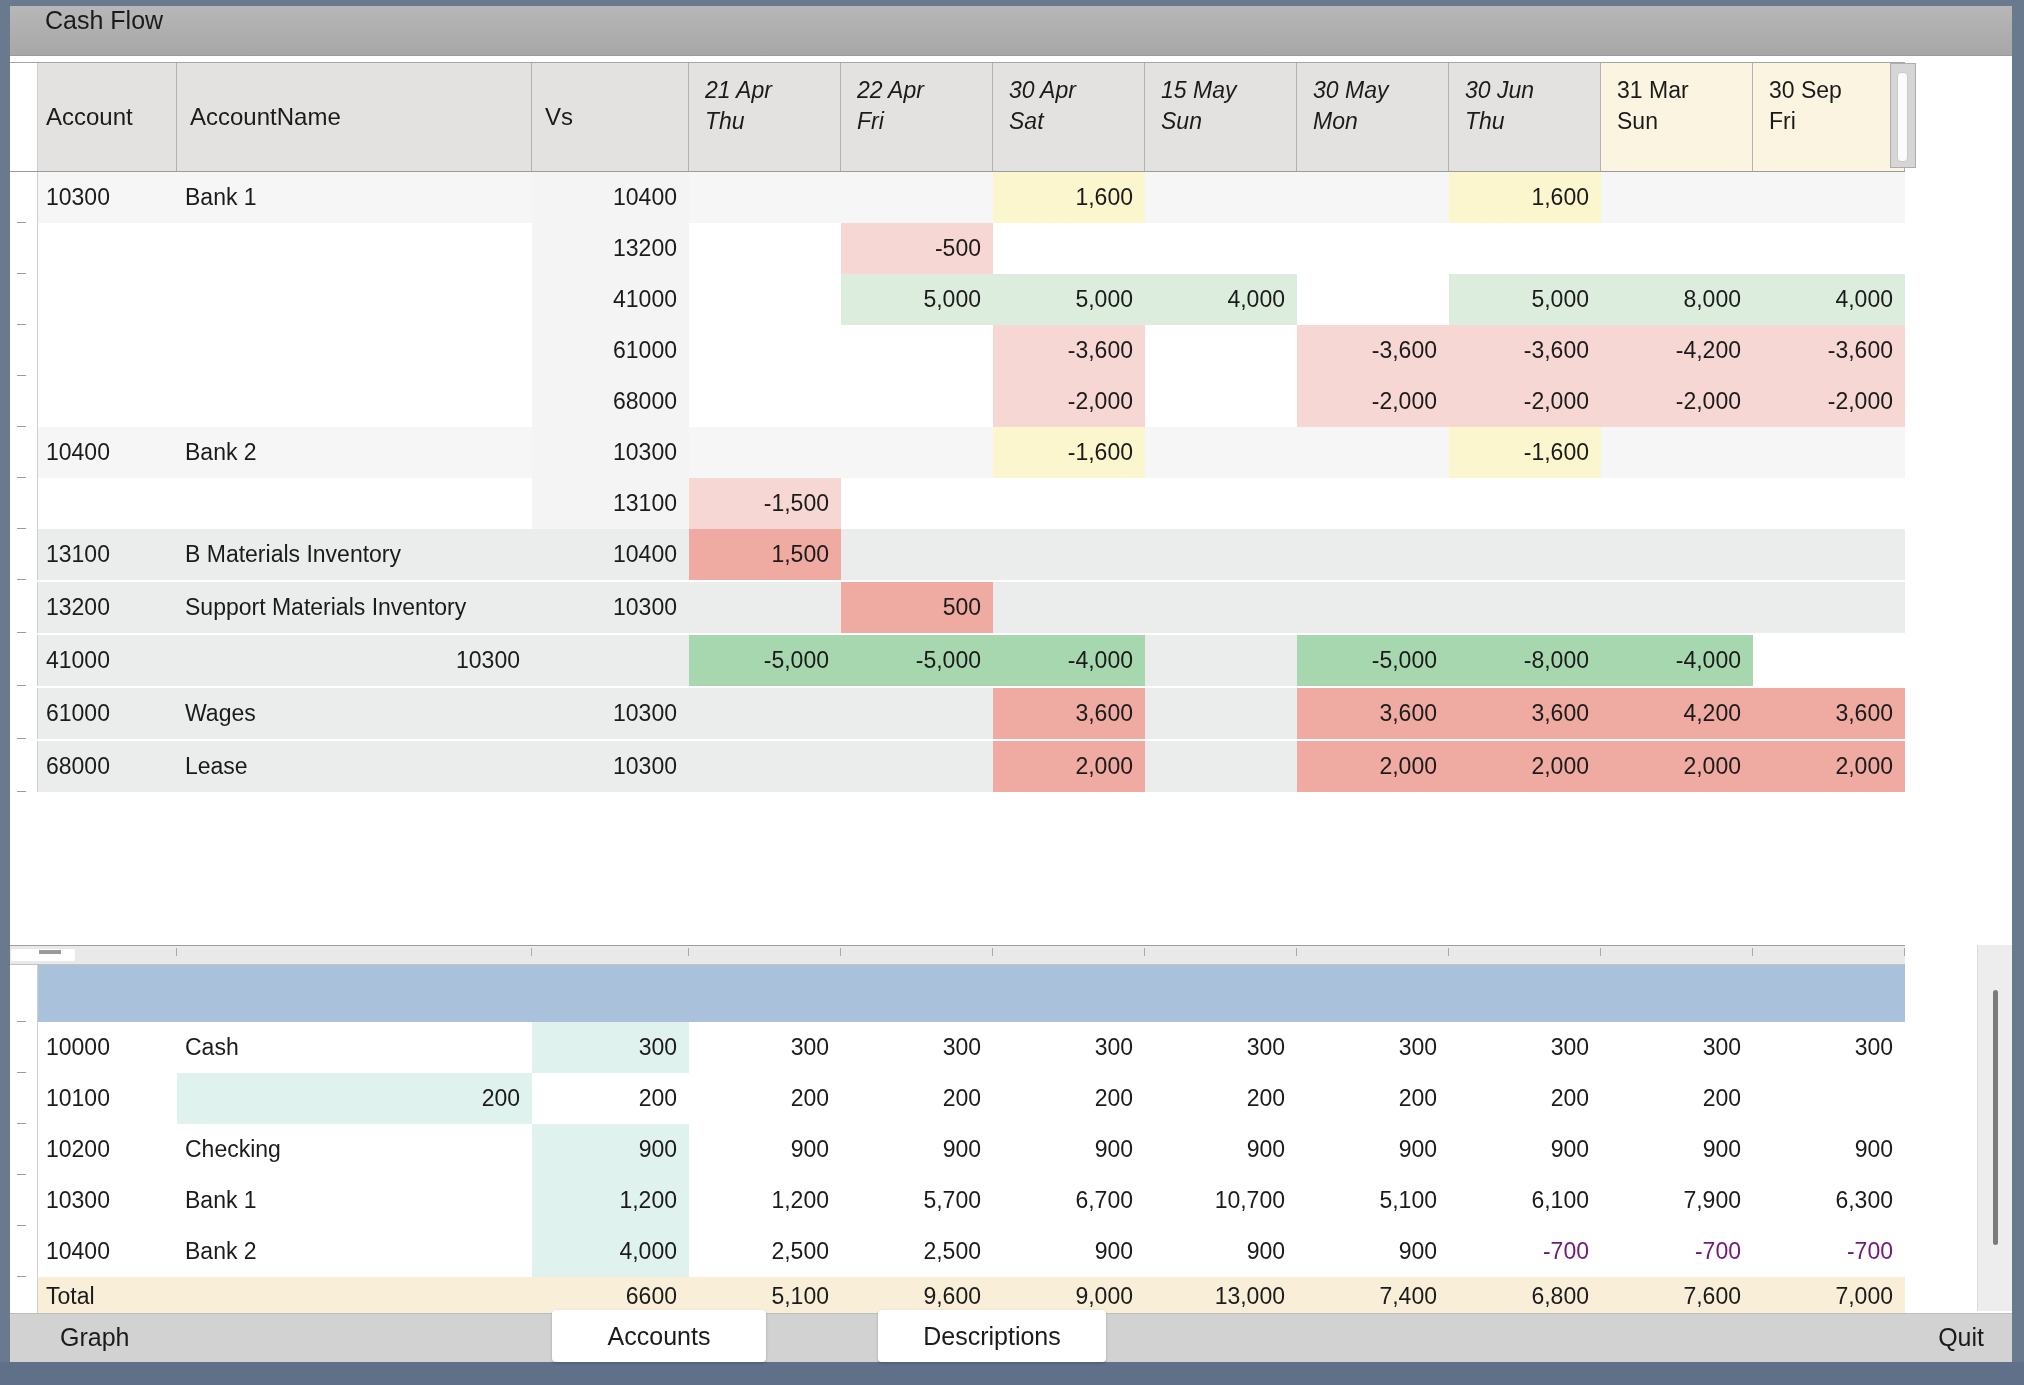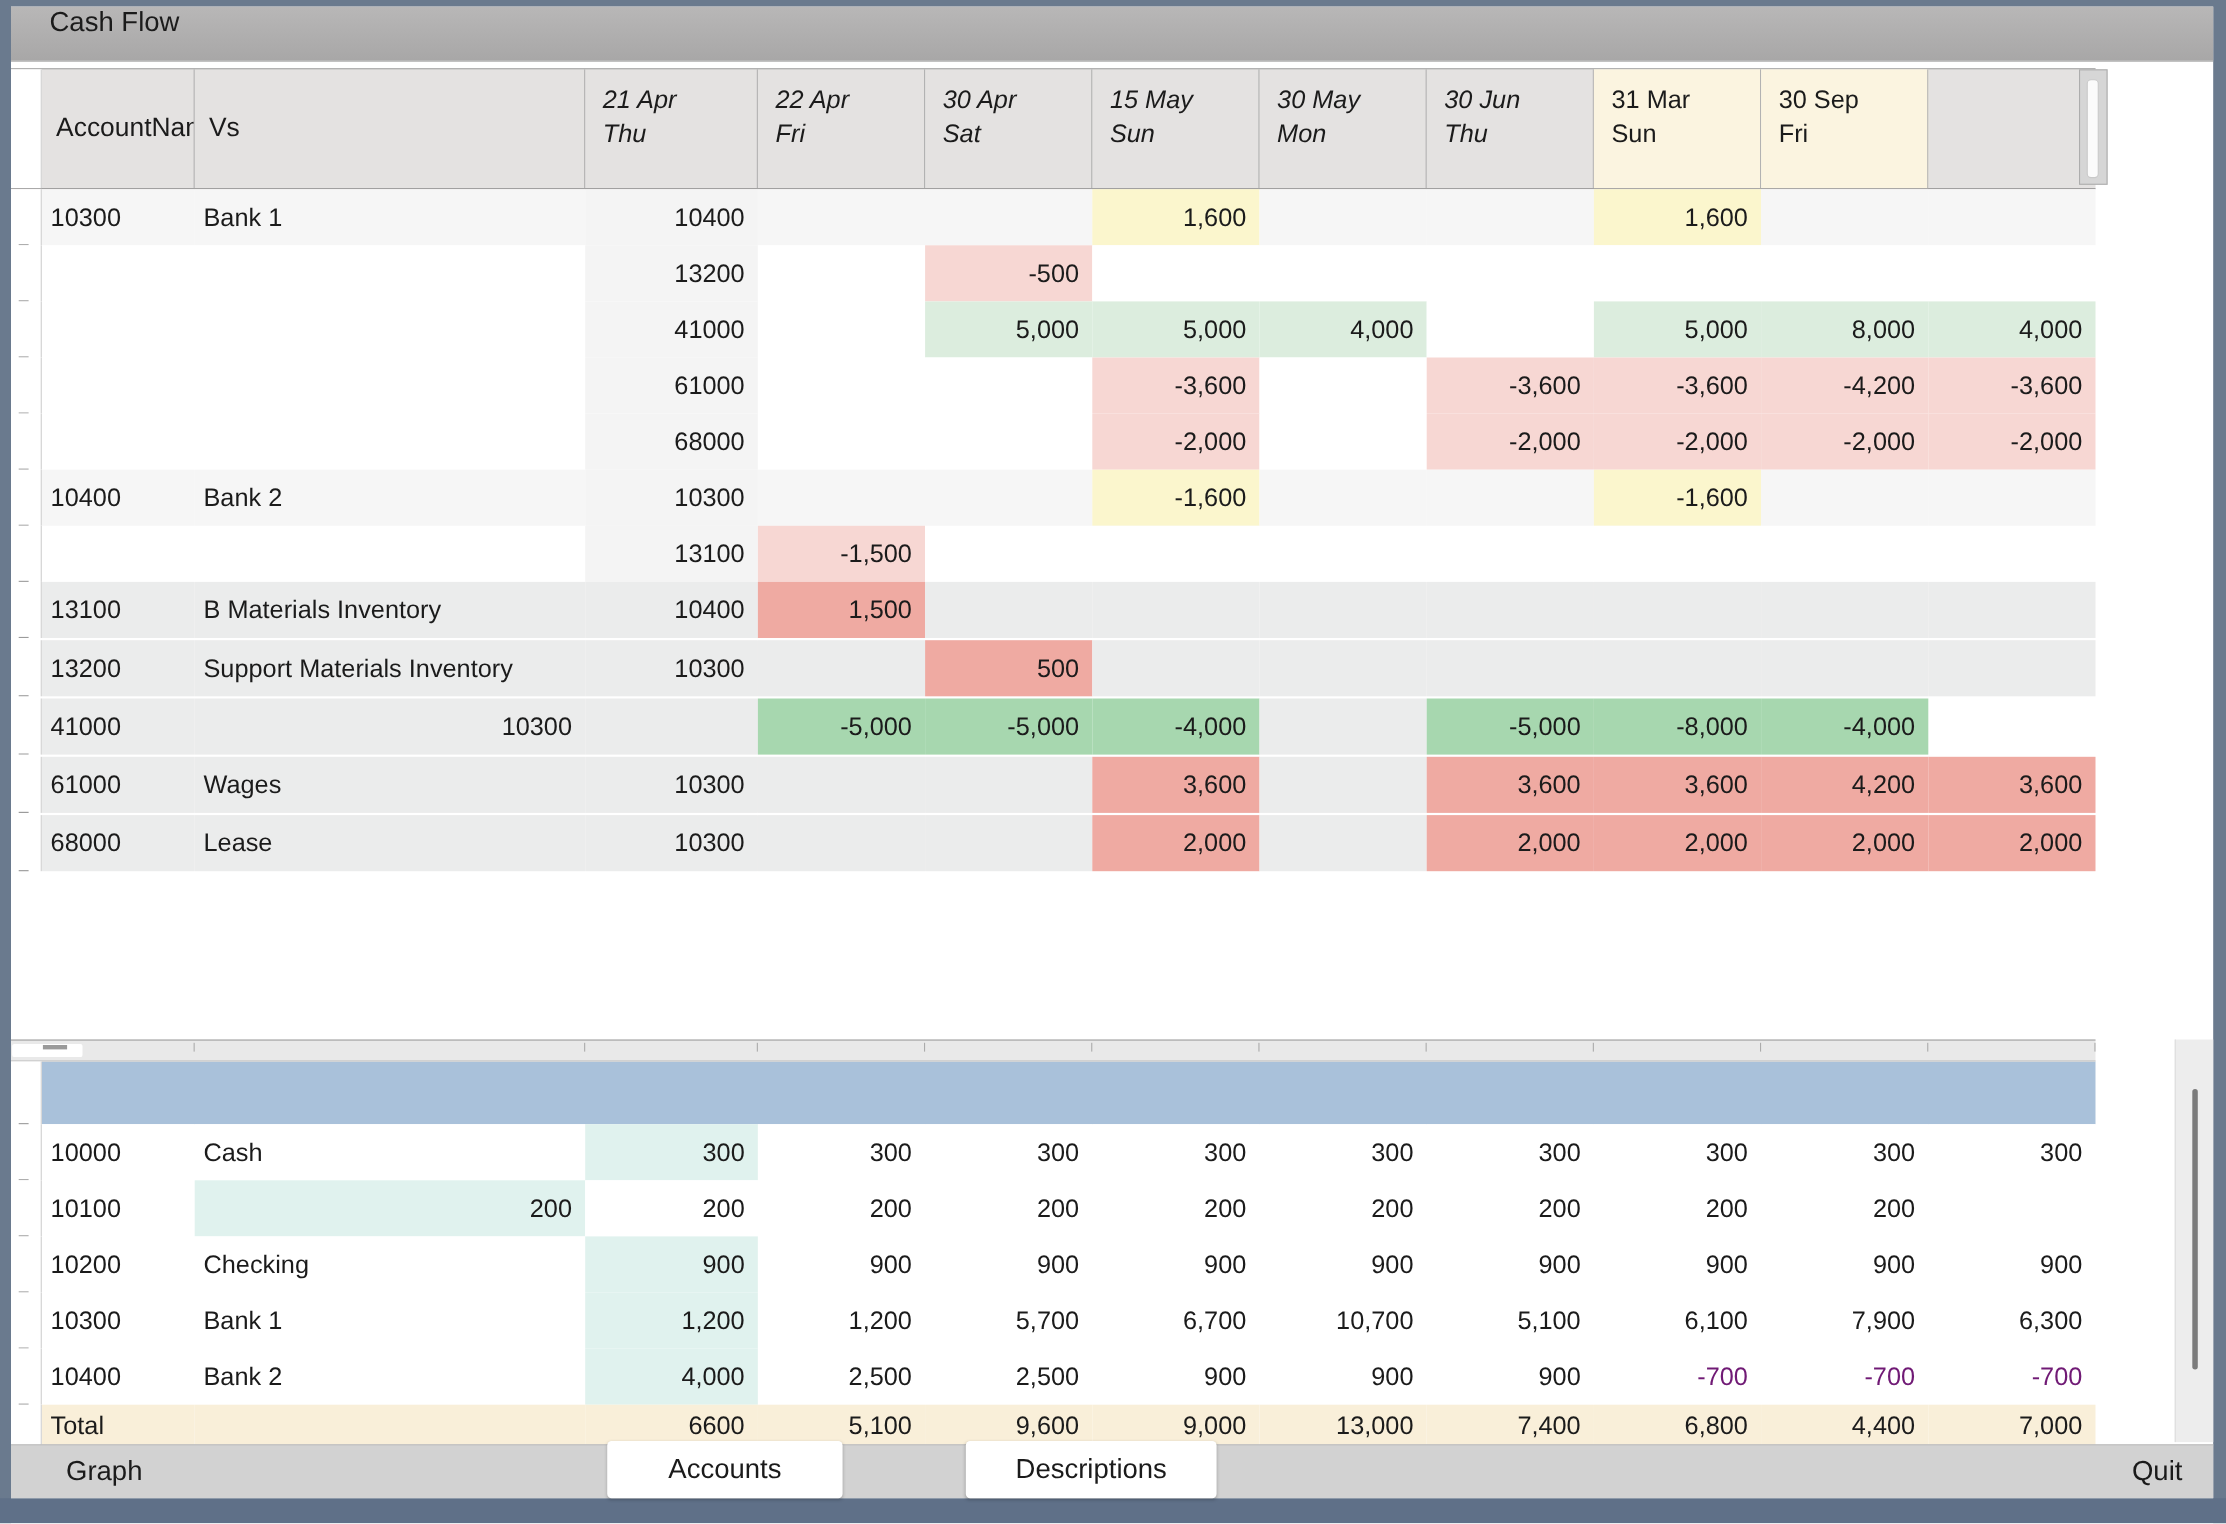--- a/index.html
+++ b/index.html
@@ -75,20 +75,21 @@
   <div class="edge r"></div>
   <div class="edge b"></div>
 
   <div class="titlebar">
     <span>Cash Flow</span>
   </div>
 
   <div class="tgrid">
     <div class="trow thead">
       <div class="g"></div>
+      <div class="hc first">Account</div>
       <div class="hc">AccountName</div>
       <div class="hc">Vs</div>
       <div class="hc dh it">
           <span>21 Apr</span>
           <span>Thu</span>
         </div>
       <div class="hc dh it">
           <span>22 Apr</span>
           <span>Fri</span>
         </div>
@@ -404,21 +405,21 @@
       <div class="c g dash"></div>
       <div class="c a">Total</div>
       <div class="c n"></div>
       <div class="c num">6600</div>
       <div class="c num">5,100</div>
       <div class="c num">9,600</div>
       <div class="c num">9,000</div>
       <div class="c num">13,000</div>
       <div class="c num">7,400</div>
       <div class="c num">6,800</div>
-      <div class="c num">4,400</div>
+      <div class="c num">7,600</div>
       <div class="c num">7,000</div>
     </div>
   </div>
 
   <div class="vsb">
       <span class="thumb"></span>
     </div>
 
   <div class="botbar"></div>
   <div class="flatlabel" style="left:60px">Graph</div>

